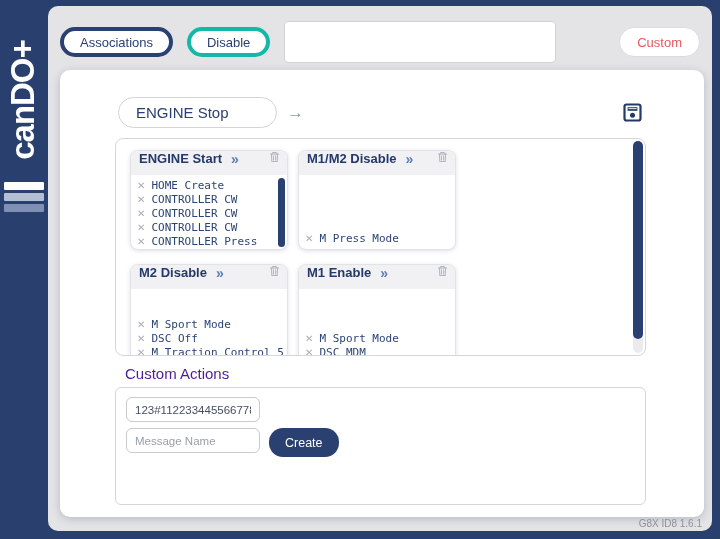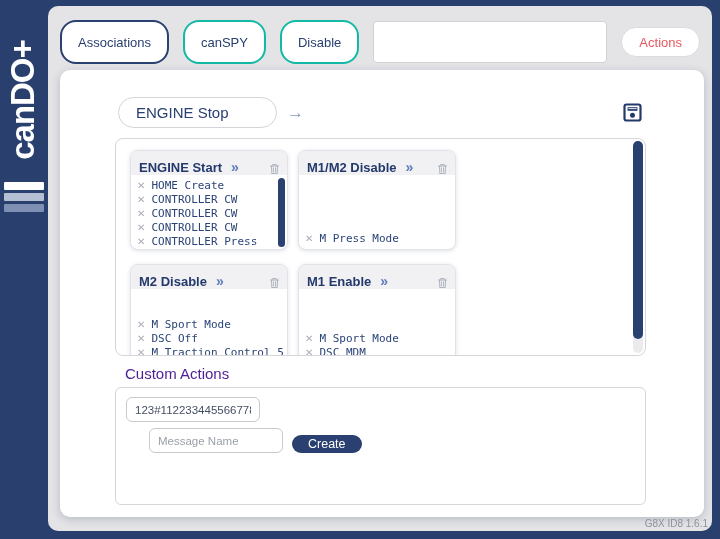--- a/index.html
+++ b/index.html
@@ -27,22 +27,22 @@
 
   
   .app {
     position:absolute; left:48px; top:6px; width:664px; height:525px;
     background:#e4e4e7; border-radius:10px;
   }
 
   
   .topbar { display:flex; align-items:center; gap:14px; padding:14px 12px 0 12px; height:58px; }
   .tab-pill {
-    height:44px; padding:0 16px; border-radius:16px; background:#fff;
-    border:2px solid #14b8a6; color:#2a4070; font-size:13px;
+    height:30px; padding:0 16px; border-radius:16px; background:#fff;
+    border:4px solid #14b8a6; color:#2a4070; font-size:13px;
     display:flex; align-items:center; cursor:pointer; white-space:nowrap;
   }
   .tab-pill.active { border-color:#2a4070; }
   .command-input {
     width:272px; height:42px; background:#fff; border:1.5px solid #d2d2d6;
     border-radius:4px; font-size:13px; color:#2a4070; padding:0 8px; outline:none;
   }
   .restart-pill {
     margin-left:auto; height:30px; padding:0 17px; border-radius:16px;
     background:#fff; border:1.5px solid #dcdcdf; color:#e4595f; font-size:13px;
@@ -74,21 +74,21 @@
     column-gap:10px; row-gap:14px;
   }
   .card {
     width:158px; height:100px; background:#fff;
     border:1px solid #e3e3e7; border-radius:8px;
     box-shadow:0 1px 4px rgba(40,60,100,.16);
     display:flex; flex-direction:column; position:relative; flex:none;
   }
   .card-header {
     background:#f1f1f4; border-radius:7px 7px 0 0; height:24px;
-    display:flex; align-items:flex-end; padding:0 7px 0 8px; flex:none;
+    display:flex; align-items:flex-start; padding:0 7px 0 8px; flex:none;
   }
   .card-title { font-size:13px; font-weight:700; color:#24396b; white-space:nowrap; }
   .card-chevron { margin-left:9px; color:#5d7cb8; font-size:14px; font-weight:700; cursor:pointer; }
   .card-trash { margin-left:auto; background:none; border:none; cursor:pointer; line-height:0; padding:0; }
   .card-list {
     flex:1; padding:3px 10px 4px 6px; overflow:hidden;
     display:flex; flex-direction:column;
     font-family:"DejaVu Sans Mono", monospace; font-size:11px; color:#2b4477;
   }
   .card.bottom .card-list { justify-content:flex-end; }
@@ -110,49 +110,48 @@
     margin:5px 58px 0 55px; height:118px;
     border:1.5px solid #d6d6da; border-radius:6px; padding:9px 10px;
   }
   .ca-input {
     width:134px; height:25px; border:1.5px solid #c9c9ce; border-radius:6px;
     font-size:11.5px; padding:0 8px; color:#454e63; outline:none; display:block;
     font-family:"Liberation Sans", sans-serif;
   }
   .ca-input::placeholder { color:#9aa0a9; }
   .ca-msg { margin-bottom:6px; }
-  .ca-row { display:flex; align-items:flex-end; gap:9px;margin-left:23px; }
+  .ca-row { display:flex; align-items:flex-start; gap:9px; }
   .create-btn {
-    height:18px; padding:0 16px; background:#2a4070; color:#fff;
+    height:29px; padding:0 16px; background:#2a4070; color:#fff;
     border:none; border-radius:14px; font-size:12.5px; cursor:pointer;
     display:flex; align-items:center;
   }
 
-  .version { position:absolute; right:4px; bottom:2px; font-size:10px; color:#8d9199; }
+  .version { position:absolute; right:10px; bottom:2px; font-size:10px; color:#8d9199; }
 </style>
 </head>
 <body>
 
 <div class="logo-rail">
   <div class="logo-text">canDO+</div>
   <div class="logo-bars">
     <div class="bar bar1"></div>
     <div class="bar bar2"></div>
     <div class="bar bar3"></div>
   </div>
 </div>
 
 <div class="app">
 
   <div class="topbar">
     <div class="tab-pill active">Associations</div>
-    <div class="tab-pill">canSPY</div>
     <div class="tab-pill">Disable</div>
     <input class="command-input" placeholder="" style="">
-    <div class="restart-pill">Actions</div>
+    <div class="restart-pill">Custom</div>
   </div>
 
   <div class="panel">
 
     <div class="assoc-row">
       <div class="assoc-pill">ENGINE Stop</div>
       <span class="assoc-arrow">→</span>
       <button class="save-btn">
         <span>
           <svg width="19" height="19" viewBox="0 0 19 19">

